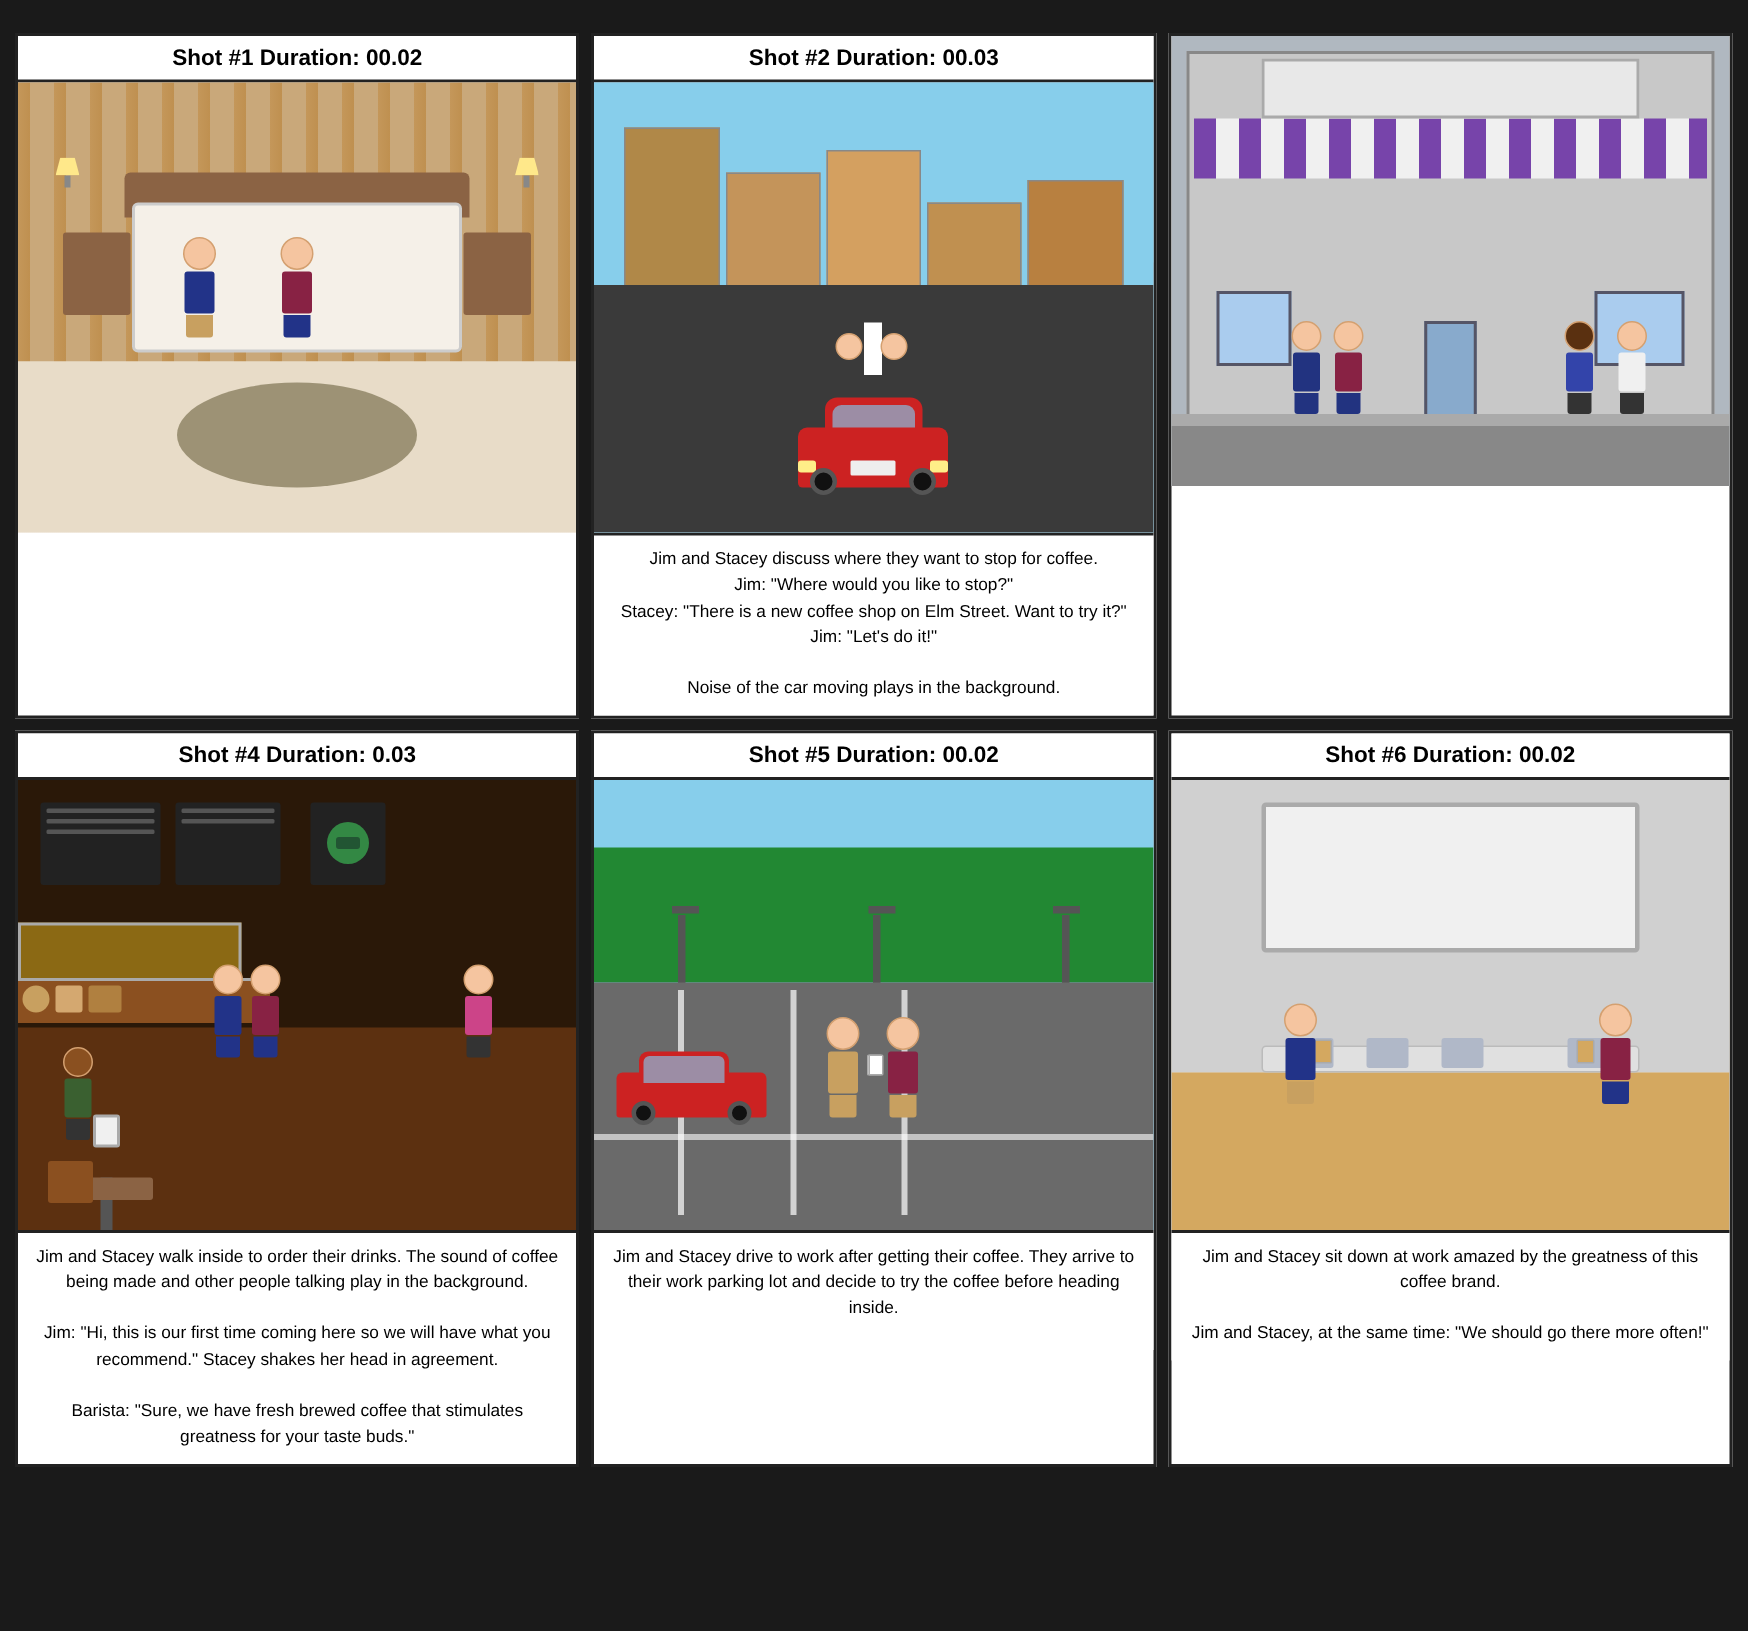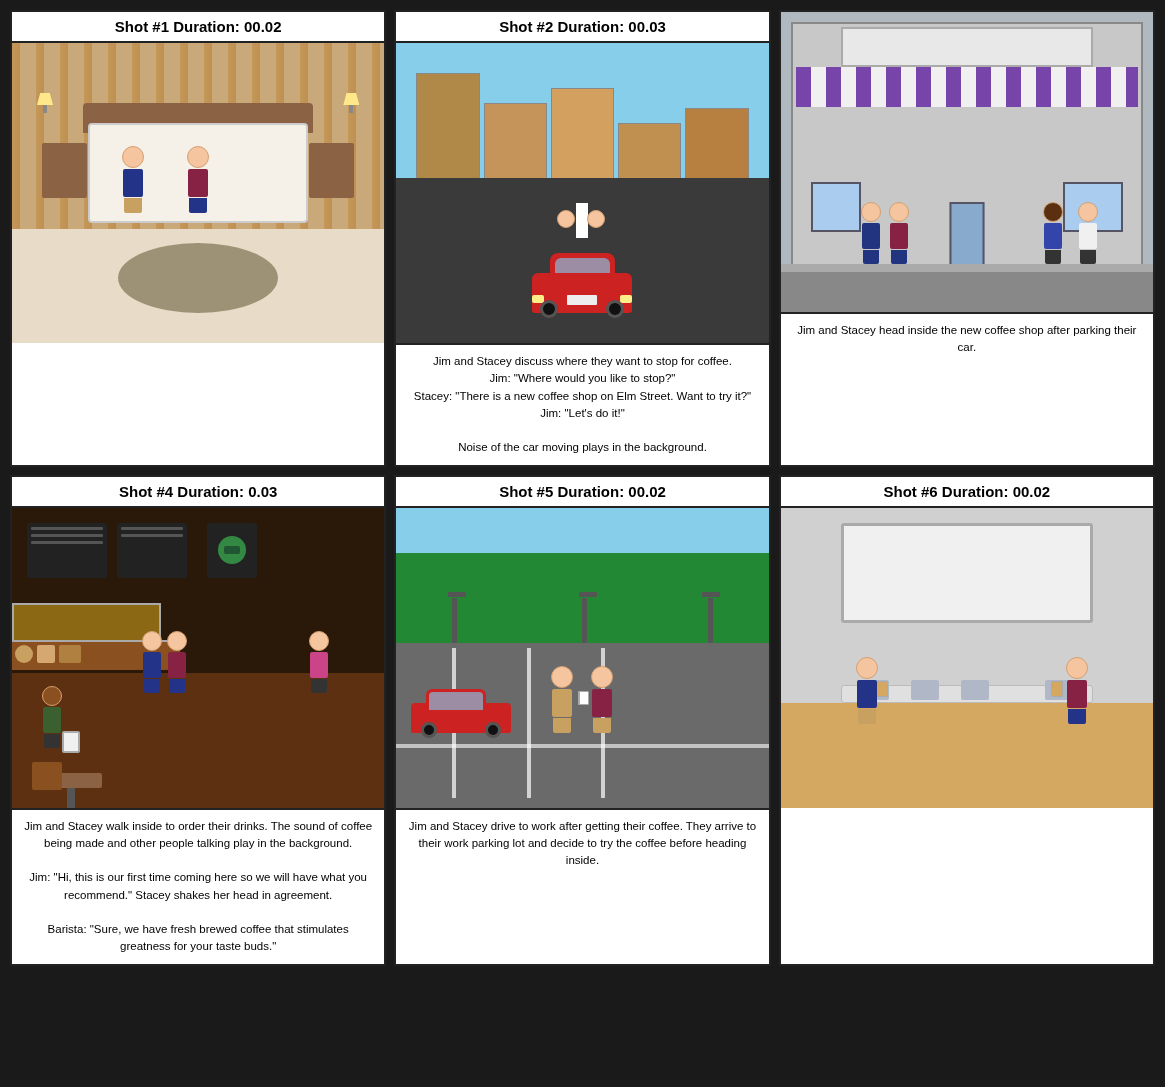--- a/index.html
+++ b/index.html
@@ -7,21 +7,21 @@
       background: #1a1a1a;
       font-family: Arial, sans-serif;
       padding: 10px;
     }
     .storyboard {
       display: grid;
       grid-template-columns: repeat(3, 1fr);
       grid-template-rows: repeat(2, auto);
       gap: 8px;
       max-width: 1145px;
-      margin: 0 auto;
+      margin: 12px auto;
     }
     .shot-cell {
       background: #fff;
       border: 2px solid #222;
       display: flex;
       flex-direction: column;
     }
     .shot-header {
       background: #fff;
       border-bottom: 2px solid #222;
@@ -237,21 +237,20 @@
         <div class="b" style="width:18px;height:26px;background:#f0f0f0;border-radius:2px;margin-top:1px;"></div>
         <div class="l" style="width:16px;height:14px;background:#333;"></div>
       </div>
 
       <div class="fig" style="bottom:48px;right:90px;">
         <div class="h" style="width:20px;height:20px;background:#5a3010;"></div>
         <div class="b" style="width:18px;height:26px;background:#3344aa;border-radius:2px;margin-top:1px;"></div>
         <div class="l" style="width:16px;height:14px;background:#333;"></div>
       </div>
     </div>
-    <div class="shot-caption">Jim and Stacey head inside the new coffee shop after parking their car.</div>
   </div>
 
   <div class="shot-cell">
     <div class="shot-header">Shot #4 Duration: 0.03</div>
     <div class="shot-image scene4">
       <div class="scene4 wall"></div>
       <div class="scene4 floor"></div>
       <div class="scene4 menu-board">
         <div style="margin:4px;height:3px;background:#555;border-radius:1px;margin-bottom:3px;"></div>
         <div style="margin:4px;height:3px;background:#555;border-radius:1px;margin-bottom:3px;"></div>
@@ -379,15 +378,18 @@
         <div class="b" style="width:20px;height:28px;background:#223388;border-radius:2px;margin-top:1px;"></div>
         <div class="l" style="width:18px;height:15px;background:#c8a060;"></div>
       </div>
 
       <div class="fig" style="bottom:28%;right:65px;">
         <div class="h" style="width:22px;height:22px;background:#f5c5a0;"></div>
         <div class="b" style="width:20px;height:28px;background:#882244;border-radius:2px;margin-top:1px;"></div>
         <div class="l" style="width:18px;height:15px;background:#223388;"></div>
       </div>
     </div>
+    <div class="shot-caption" style="white-space:pre-line;">Jim and Stacey sit down at work amazed by the greatness of this coffee brand.
+
+Jim and Stacey, at the same time: "We should go there more often!"</div>
   </div>
 
 </div>
 
 </body></html>

